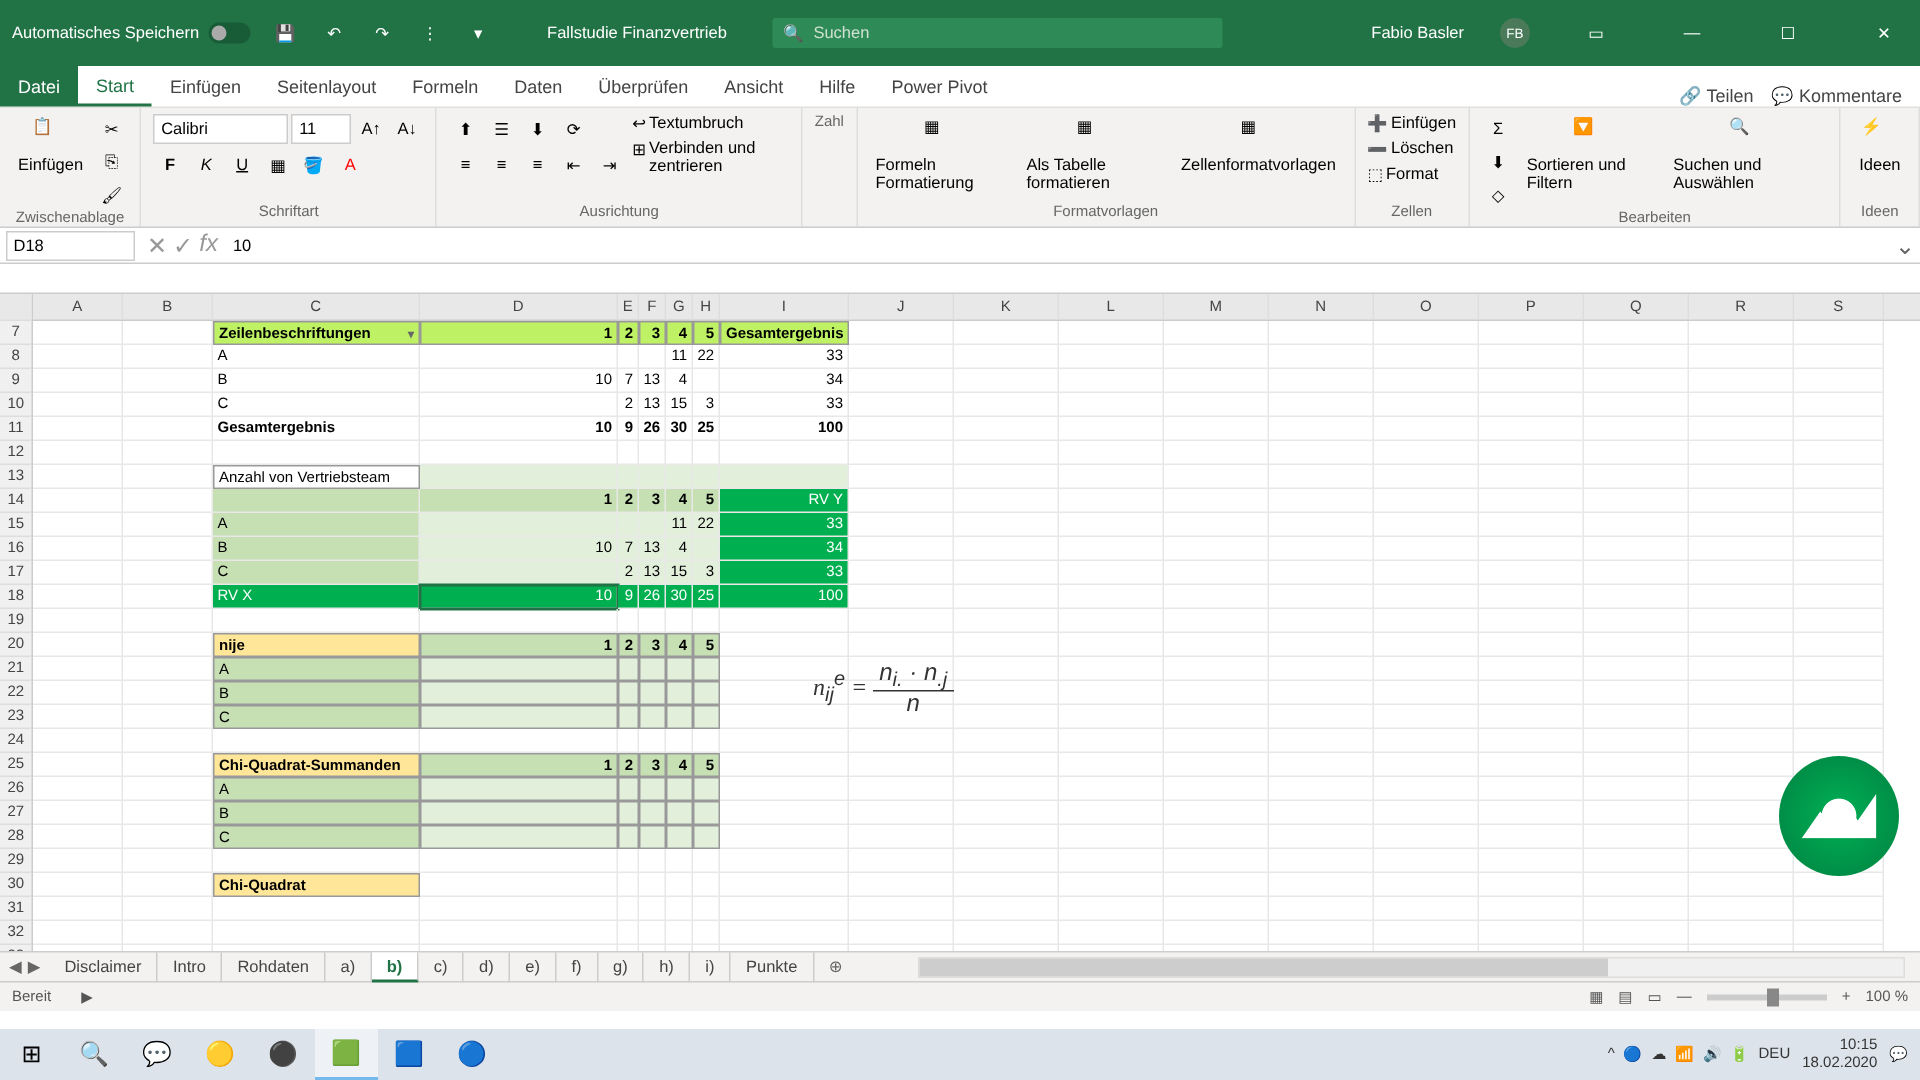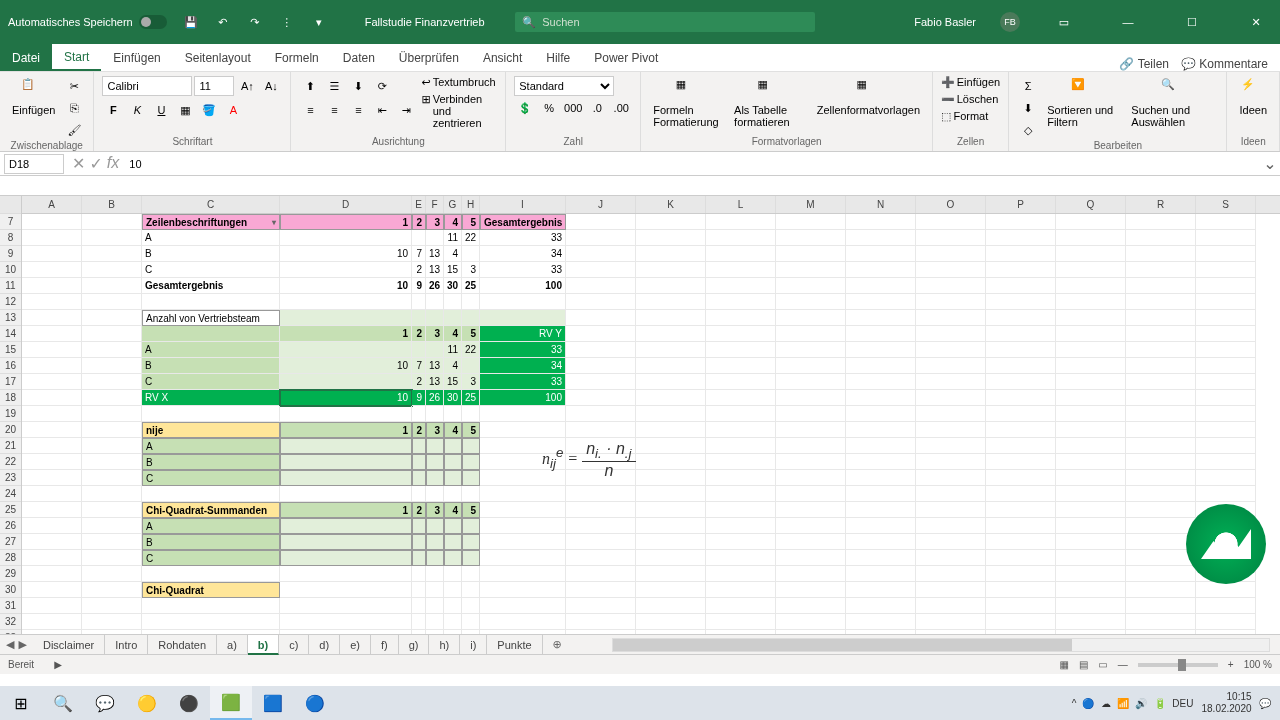--- a/index.html
+++ b/index.html
@@ -34,21 +34,21 @@
 .big-btn .icon { width: 24px; height: 24px; }
 .small-btn { width: 22px; height: 20px; display: flex; align-items: center; justify-content: center; cursor: pointer; border: 1px solid transparent; }
 .font-name { width: 90px; height: 20px; border: 1px solid #ccc; background: #fff; padding: 0 4px; font-size: 11px; }
 .font-size { width: 40px; height: 20px; border: 1px solid #ccc; background: #fff; padding: 0 4px; font-size: 11px; }
 .font-row { display: flex; gap: 2px; margin-bottom: 2px; }
 .format-select { width: 100px; height: 20px; border: 1px solid #ccc; background: #fff; font-size: 11px; }
 .col2 { display: flex; flex-direction: column; gap: 2px; }
 
 
 .formula-bar { height: 24px; display: flex; align-items: center; border-bottom: 1px solid #ccc; background: #fff; }
-.name-box { width: 60px; height: 20px; border: 1px solid #ccc; margin: 0 4px; padding: 0 4px; font-size: 11px; }
+.name-box { width: 86px; height: 20px; border: 1px solid #ccc; margin: 0 4px; padding: 0 4px; font-size: 11px; }
 .fx-icons { display: flex; gap: 4px; padding: 0 4px; color: #999; }
 .formula-input { flex: 1; height: 20px; border: none; padding: 0 6px; font-size: 11px; }
 .formula-expand { width: 20px; text-align: center; color: #666; cursor: pointer; }
 
 
 .formula-spacer { height: 20px; border-bottom: 1px solid #ccc; }
 
 
 .grid-area { position: relative; height: 438px; overflow: hidden; display: flex; }
 .row-headers { width: 22px; background: #f0f0f0; border-right: 1px solid #ccc; }
@@ -61,21 +61,21 @@
 .cell-row { display: flex; height: 16px; }
 .cell { border-right: 1px solid #e8e8e8; border-bottom: 1px solid #e8e8e8; font-size: 10px; padding: 0 3px; overflow: hidden; white-space: nowrap; line-height: 15px; }
 .cell.right { text-align: right; }
 .cell.bold { font-weight: bold; }
 .c-A { width: 60px; } .c-B { width: 60px; } .c-C { width: 138px; } .c-D { width: 132px; }
 .c-E { width: 14px; } .c-F { width: 18px; } .c-G { width: 18px; } .c-H { width: 18px; }
 .c-I { width: 86px; } .c-J { width: 70px; } .c-K { width: 70px; } .c-L { width: 70px; }
 .c-M { width: 70px; } .c-N { width: 70px; } .c-O { width: 70px; } .c-P { width: 70px; }
 .c-Q { width: 70px; } .c-R { width: 70px; } .c-S { width: 60px; }
 
-.hdr-gray { background: #f9a8d4; }
+.hdr-gray { background: #bef264; }
 .hdr-border { border: 1px solid #999; }
 .green-mid { background: #c6e0b4; }
 .green-light { background: #e2efda; }
 .green-dark { background: #00b050; color: #fff; font-weight: normal; }
 .yellow-hdr { background: #ffe699; font-weight: bold; }
 .selected { outline: 2px solid #217346; outline-offset: -1px; }
 .dropdown-arrow { float: right; color: #666; font-size: 8px; }
 
 
 .formula-img { position: absolute; left: 520px; top: 244px; font-family: 'Times New Roman', serif; font-style: italic; font-size: 16px; color: #333; }
@@ -212,30 +212,20 @@
         </div>
       </div>
       <div class="col2">
         <div class="font-row">↩ <span>Textumbruch</span></div>
         <div class="font-row">⊞ <span>Verbinden und zentrieren</span></div>
       </div>
     </div>
     <div class="group-label">Ausrichtung</div>
   </div>
   <div class="ribbon-group">
-    <div class="group-content col2">
-      <select class="format-select"><option>Standard</option></select>
-      <div class="font-row">
-        <div class="small-btn">💲</div>
-        <div class="small-btn">%</div>
-        <div class="small-btn">000</div>
-        <div class="small-btn">.0</div>
-        <div class="small-btn">.00</div>
-      </div>
-    </div>
     <div class="group-label">Zahl</div>
   </div>
   <div class="ribbon-group">
     <div class="group-content">
       <div class="big-btn">
           <div class="icon">▦</div>
           <span>Formeln Formatierung</span>
         </div>
       <div class="big-btn">
           <div class="icon">▦</div>

